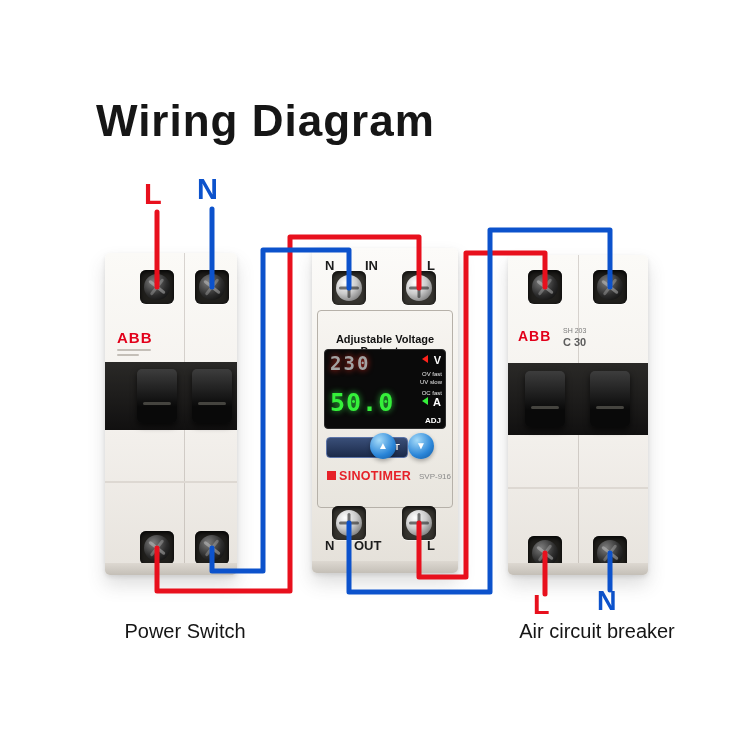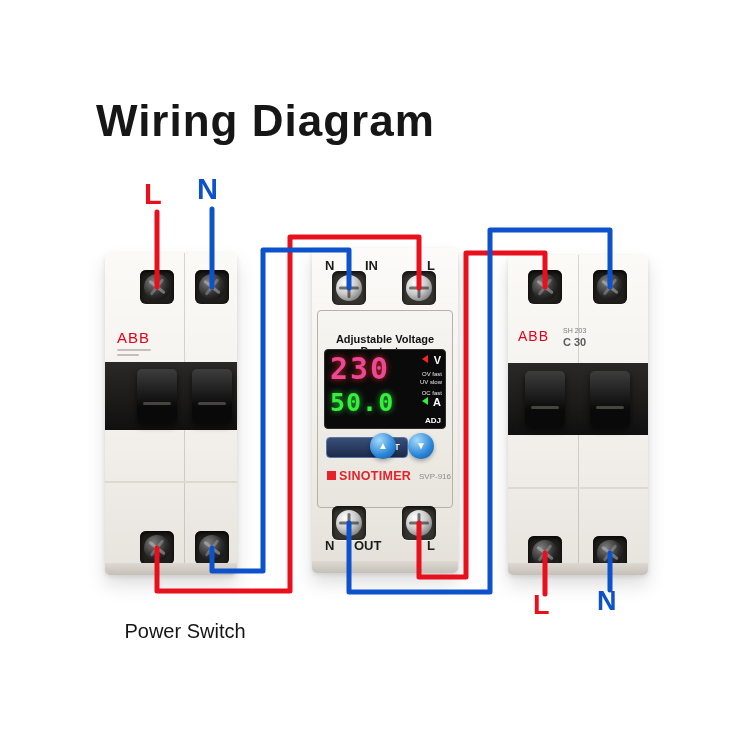--- a/index.html
+++ b/index.html
@@ -53,40 +53,40 @@
   #power-switch .toggle-band{top:109px;height:68px;}
   #air-breaker  .toggle-band{top:108px;height:72px;}
   .toggle{position:absolute;border-radius:5px;background:linear-gradient(180deg,#3d3d3d,#090909 70%);
           box-shadow:0 3px 6px rgba(0,0,0,.65);}
   .toggle::after{content:"";position:absolute;left:6px;right:6px;top:62%;height:3px;background:#45443f;border-radius:2px;}
   #power-switch .toggle{width:40px;height:54px;top:7px;}
   #ps-toggle-1{left:32px;} #ps-toggle-2{left:87px;}
   #air-breaker .toggle{width:40px;height:56px;top:8px;}
   #ab-toggle-1{left:17px;} #ab-toggle-2{left:82px;}
 
-  .abb{position:absolute;color:#e2001a;font-weight:normal;font-size:15px;letter-spacing:1px;}
+  .abb{position:absolute;color:#e2001a;font-weight:bold;font-size:15px;letter-spacing:1px;}
   #power-switch .abb{left:12px;top:76px;}
   #air-breaker .abb{left:10px;top:73px;font-size:14px;}
   .fineline{position:absolute;background:#c4bfb8;height:2px;border-radius:1px;}
   .ab-model{position:absolute;left:55px;top:72px;font-size:7px;color:#7b7b7b;}
   .ab-rating{position:absolute;left:55px;top:81px;font-size:11px;font-weight:bold;color:#5c5c5c;}
 
   
   .vp-term-label{position:absolute;font-weight:bold;font-size:13px;color:#1c1c1c;line-height:1;}
   #vp-n-top{left:13px;top:11px;} #vp-in{left:53px;top:11px;} #vp-l-top{left:115px;top:11px;}
   #vp-n-bot{left:13px;top:291px;} #vp-out{left:42px;top:291px;} #vp-l-bot{left:115px;top:291px;}
 
   .vp-panel{position:absolute;left:5px;top:62px;width:134px;height:196px;border-radius:4px;
             background:linear-gradient(#f7f5f1,#e8e5de);border:1px solid #b6b1a9;}
   .vp-header{position:absolute;left:1px;right:1px;top:22px;text-align:center;
              font-size:11px;font-weight:bold;color:#111;}
   .vp-display{position:absolute;left:6px;top:38px;width:120px;height:78px;background:#0a0a0a;
               border:1px solid #2c2c2c;border-radius:4px;}
   .seg{position:absolute;font-family:"DejaVu Sans Mono",monospace;font-weight:bold;line-height:1;}
-  .seg-red{left:5px;top:4px;font-size:30px;color:#ec4899;letter-spacing:2px;text-shadow:0 0 6px rgba(255,45,30,.75);}
+  .seg-red{left:5px;top:4px;font-size:19px;color:#a3a3a3;letter-spacing:2px;text-shadow:0 0 6px rgba(255,45,30,.75);}
   .seg-green{left:5px;top:40px;font-size:25px;color:#35f03a;letter-spacing:1px;text-shadow:0 0 6px rgba(60,255,80,.7);}
   .disp-small{position:absolute;color:#e9e9e9;font-size:6px;line-height:1;white-space:nowrap;}
   .disp-unit{position:absolute;color:#fff;font-weight:bold;font-size:11px;line-height:1;}
   #vp-unit-v{right:4px;top:5px;} #vp-unit-a{right:4px;top:47px;}
   .marker{position:absolute;width:0;height:0;border-top:4px solid transparent;border-bottom:4px solid transparent;}
   #vp-marker-v{right:17px;top:5px;border-right:6px solid #ff231c;}
   #vp-marker-a{right:17px;top:47px;border-right:6px solid #35f03a;}
   #vp-ov{right:3px;top:21px;} #vp-uv{right:3px;top:29px;} #vp-oc{right:3px;top:40px;}
   #vp-adj{position:absolute;right:4px;bottom:3px;color:#fff;font-weight:bold;font-size:8px;}
 
@@ -220,14 +220,15 @@
       <polyline points="157,548 157,591 290,591 290,237 419,237 419,288" stroke="#e8101d"></polyline>
       <polyline points="212,548 212,571 263,571 263,250 349,250 349,288" stroke="#0c52cc"></polyline>
       <polyline points="419,523 419,577 466,577 466,253 545,253 545,287" stroke="#e8101d"></polyline>
       <polyline points="349,523 349,592 490,592 490,230 610,230 610,287" stroke="#0c52cc"></polyline>
       <polyline points="545,553 545,594" stroke="#e8101d"></polyline>
       <polyline points="610,553 610,590" stroke="#0c52cc"></polyline>
     </g>
   </svg>
 
   <div class="caption" id="cap-power">Power Switch</div>
+  <div class="caption" id="cap-ab">Air circuit breaker</div>
 
 </div>
 
 </body></html>

